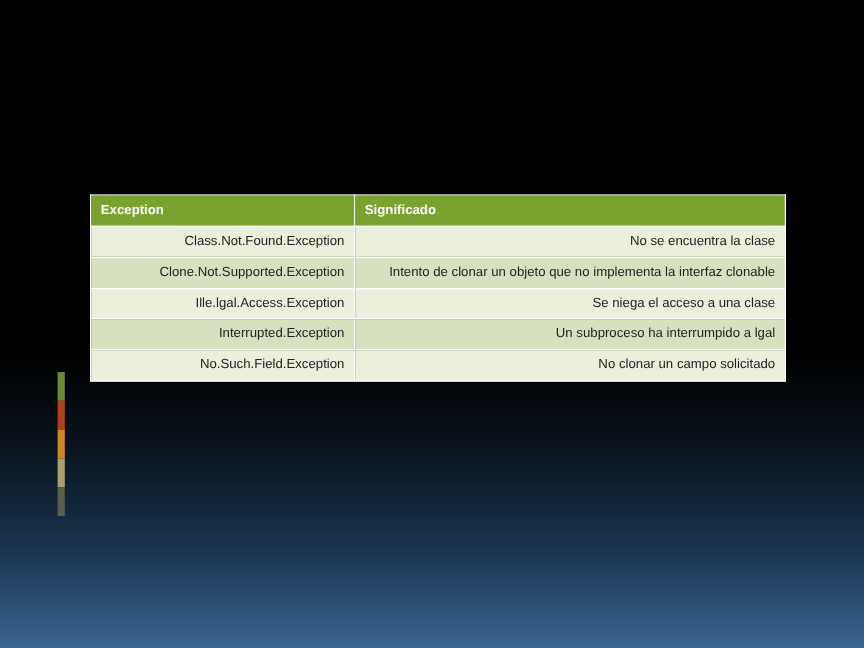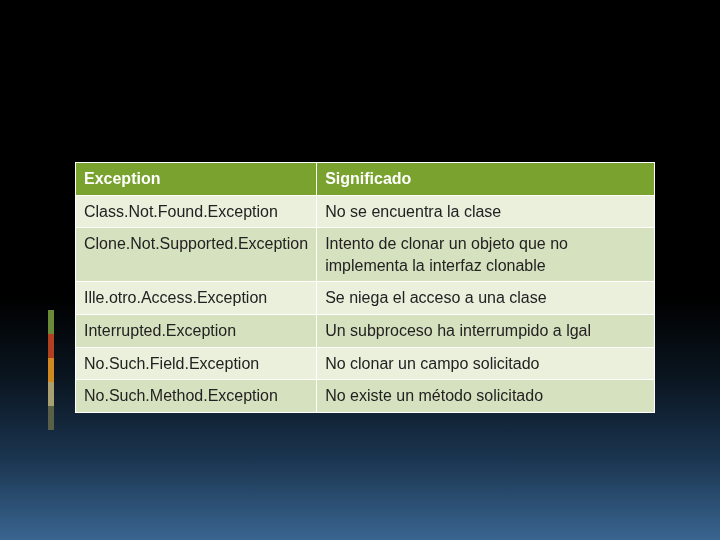--- a/index.html
+++ b/index.html
@@ -24,36 +24,37 @@
   .accent-bar .c3 { background: #d08820; }
   .accent-bar .c4 { background: #a8a070; }
   .accent-bar .c5 { background: #586048; }
 
   .table-wrap {
     position: absolute;
     left: 75px;
     top: 162px;
     width: 580px;
     border-collapse: collapse;
-    font-size: 16px;
+    font-size: 11px;
     line-height: 1.35;
     color: #222;
   }
   .table-wrap th {
     background: #7aa22e;
     color: #fff;
     text-align: left;
     font-weight: 700;
     padding: 5px 8px 5px 8px;
     border: 1px solid #fff;
   }
   .table-wrap td {
     padding: 5px 8px;
     border: 1px solid #fff;
     vertical-align: top;
+    text-align: right;
   }
   .table-wrap tbody tr:nth-child(odd) td { background: #eaf0dc; }
   .table-wrap tbody tr:nth-child(even) td { background: #d6e2bf; }
   .table-wrap td:first-child, .table-wrap th:first-child { width: 38%; }
 </style>
 </head>
 <body>
 
 <div class="accent-bar">
   <span class="c1"></span>
@@ -73,29 +74,25 @@
   <tbody>
     <tr>
       <td>Class.Not.Found.Exception</td>
       <td>No se encuentra la clase</td>
     </tr>
     <tr>
       <td>Clone.Not.Supported.Exception</td>
       <td>Intento de clonar un objeto que no implementa la interfaz clonable</td>
     </tr>
     <tr>
-      <td>Ille.otro.Access.Exception</td>
+      <td>Ille.lgal.Access.Exception</td>
       <td>Se niega el acceso a una clase</td>
     </tr>
     <tr>
       <td>Interrupted.Exception</td>
       <td>Un subproceso ha interrumpido a lgal</td>
     </tr>
     <tr>
       <td>No.Such.Field.Exception</td>
       <td>No clonar un campo solicitado</td>
     </tr>
-    <tr>
-      <td>No.Such.Method.Exception</td>
-      <td>No existe un método solicitado</td>
-    </tr>
   </tbody>
 </table>
 
 </body></html>

